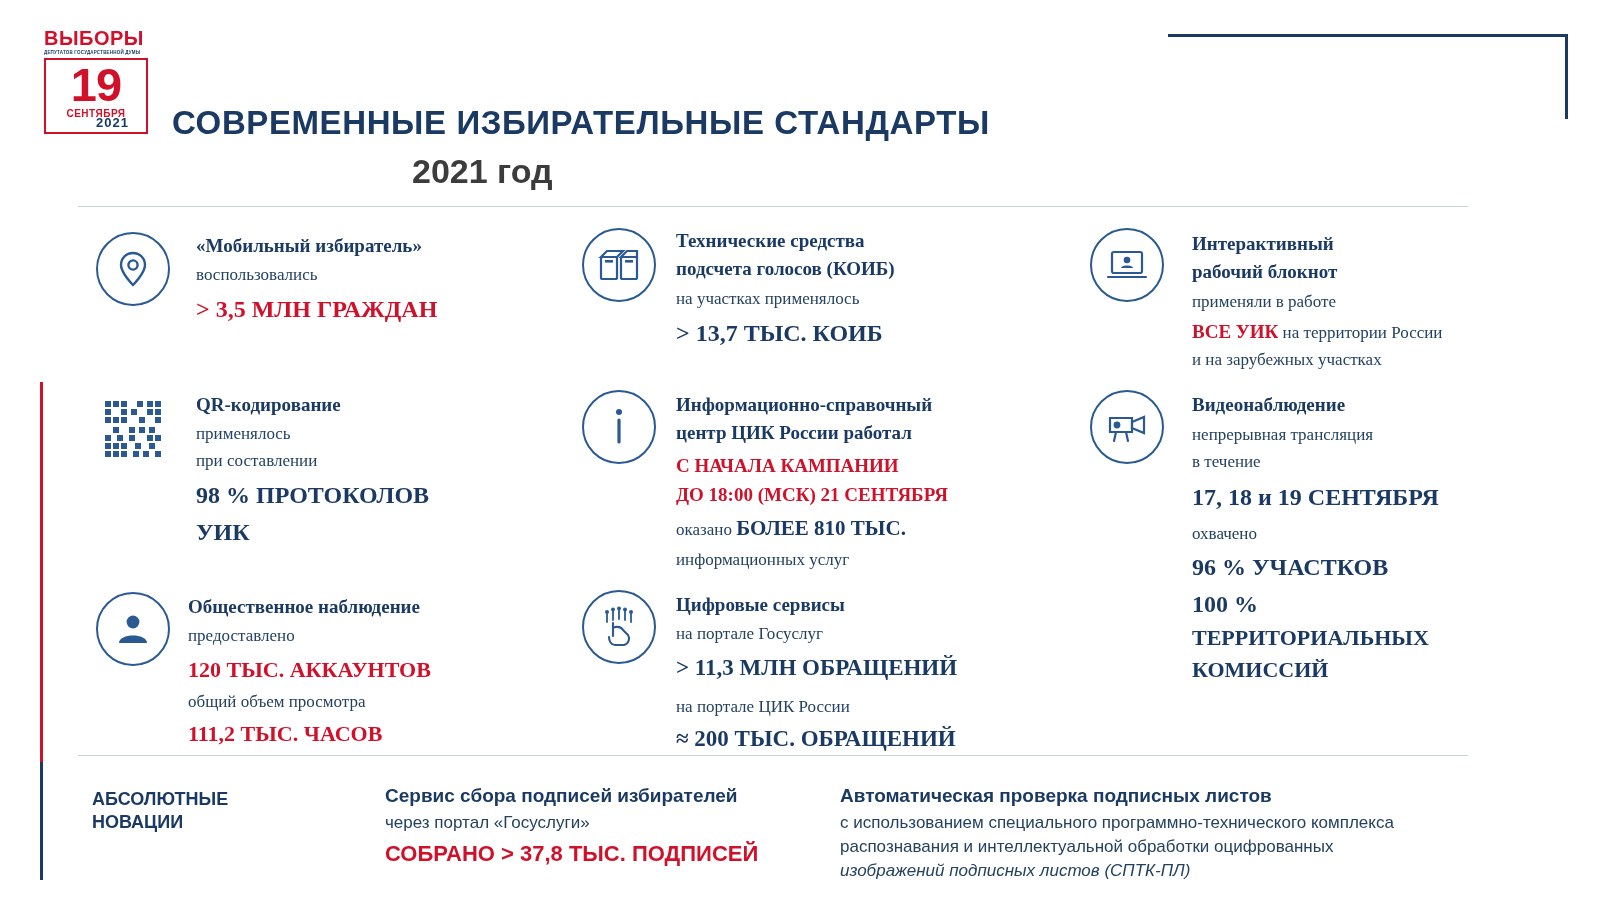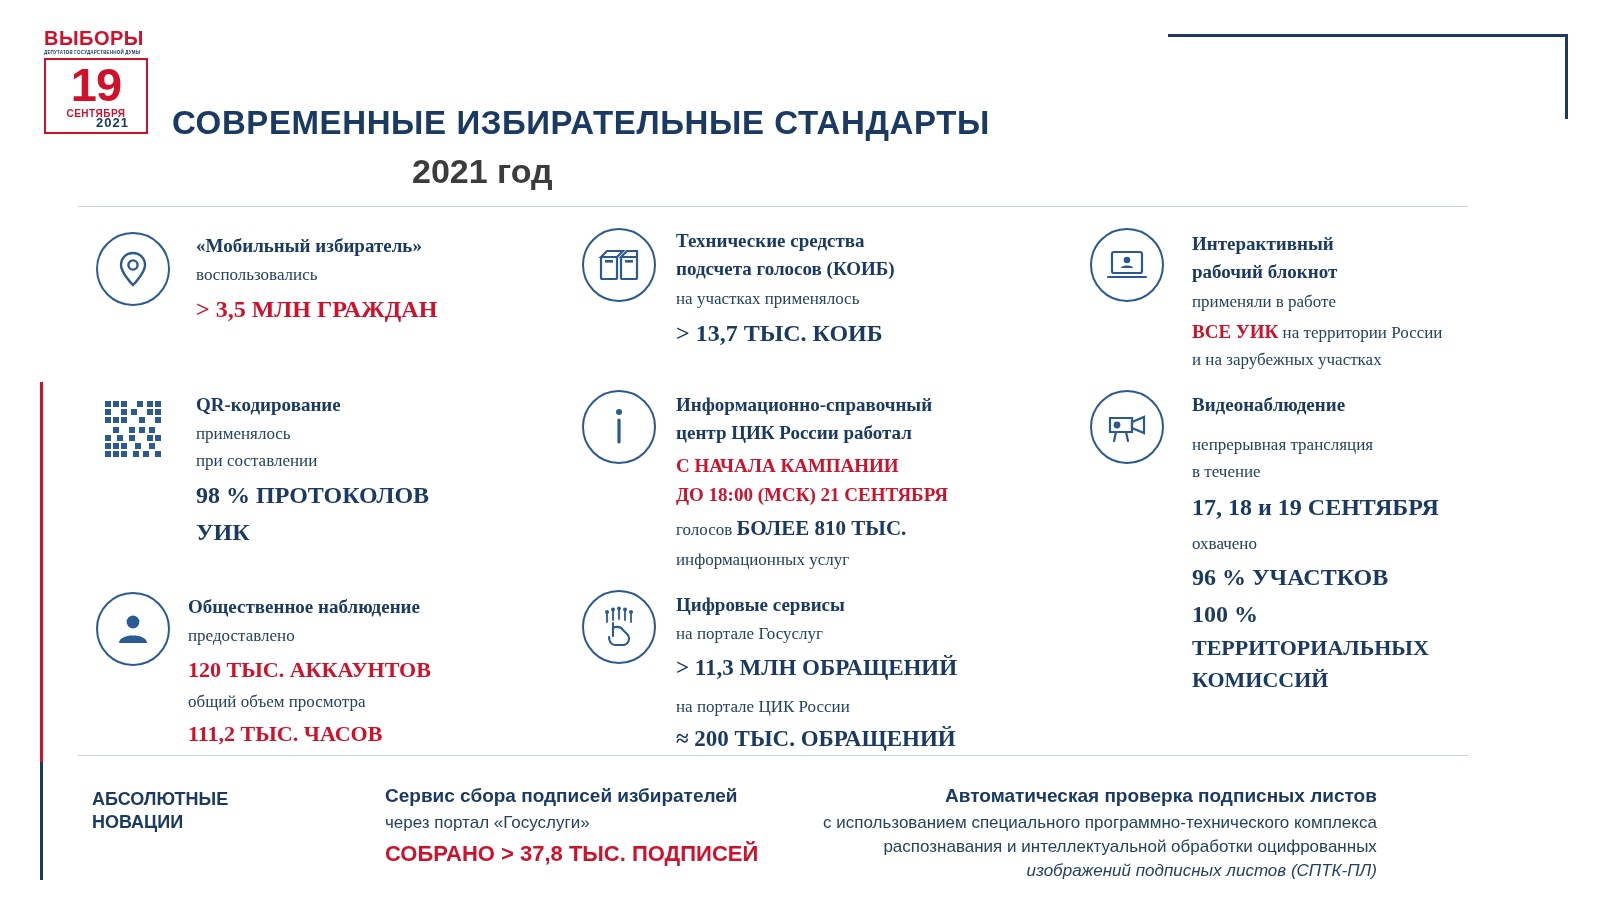--- a/index.html
+++ b/index.html
@@ -173,21 +173,21 @@
   
   .abs-nov {
     position: absolute;
     left: 92px; top: 788px;
     font-size: 18px;
     font-weight: bold;
     color: #1b3a63;
     line-height: 1.3;
   }
   .bottom-mid { position: absolute; left: 385px; top: 785px; }
-  .bottom-right { position: absolute; left: 823px; top: 785px; text-align: right; }
+  .bottom-right { position: absolute; left: 840px; top: 785px; }
 </style>
 </head>
 <body>
 
 <div class="page">
 
   <div class="top-right-line"></div>
   <div class="right-vert-line"></div>
   <div class="left-red-line"></div>
   <div class="left-blue-line"></div>
@@ -317,38 +317,38 @@
       <svg width="22" height="44" viewBox="0 0 22 44">
         <circle cx="11" cy="7" r="3" fill="#2a5a91"></circle>
         <path d="M11 15 V37" stroke="#2a5a91" stroke-width="3.2" stroke-linecap="round"></path>
       </svg>
     </div>
     <div class="txt" style="left:676px; top:392px;">
       <span class="line b t19">Информационно-справочный</span>
       <span class="line b t19" style="margin-top:3px;">центр ЦИК России работал</span>
       <span class="line red t19" style="margin-top:8px;">С НАЧАЛА КАМПАНИИ</span>
       <span class="line red t19" style="margin-top:4px;">ДО 18:00 (МСК) 21 СЕНТЯБРЯ</span>
-      <span class="line t21" style="margin-top:8px;"><span style="font-size:17px;font-weight:normal;color:#24425f;">голосов </span><span style="color:#1b3a63;font-weight:bold;">БОЛЕЕ 810 ТЫС.</span></span>
+      <span class="line t21" style="margin-top:8px;"><span style="font-size:17px;font-weight:normal;color:#24425f;">оказано </span><span style="color:#1b3a63;font-weight:bold;">БОЛЕЕ 810 ТЫС.</span></span>
       <span class="line n t17" style="margin-top:6px;">информационных услуг</span>
     </div>
   </div>
 
   <div class="item">
     <div class="icon-circle" style="left:1090px; top:390px;">
       <svg width="46" height="34" viewBox="0 0 46 34">
         <path d="M6 8 H28 L28 22 H6 Z" fill="none" stroke="#2a5a91" stroke-width="2.2"></path>
         <circle cx="13" cy="15" r="3.4" fill="#2a5a91"></circle>
         <path d="M28 12 L40 7 L40 23 L28 18 Z" fill="none" stroke="#2a5a91" stroke-width="2.2"></path>
         <path d="M12 22 L10 31" stroke="#2a5a91" stroke-width="2.2" stroke-linecap="round"></path>
         <path d="M22 22 L24 31" stroke="#2a5a91" stroke-width="2.2" stroke-linecap="round"></path>
       </svg>
     </div>
     <div class="txt" style="left:1192px; top:392px;">
       <span class="line b t19">Видеонаблюдение</span>
-      <span class="line n t17" style="margin-top:17px;">непрерывная трансляция</span>
+      <span class="line n t17" style="margin-top:7px;">непрерывная трансляция</span>
       <span class="line n t17" style="margin-top:4px;">в течение</span>
       <span class="line blue-big t24" style="margin-top:9px;">17, 18 и 19 СЕНТЯБРЯ</span>
       <span class="line n t17" style="margin-top:9px;">охвачено</span>
       <span class="line blue-big t24" style="margin-top:7px;">96 % УЧАСТКОВ</span>
       <span class="line blue-big t24" style="margin-top:5px;">100 %</span>
       <span class="line blue-big t22" style="margin-top:3px;">ТЕРРИТОРИАЛЬНЫХ</span>
       <span class="line blue-big t22" style="margin-top:3px;">КОМИССИЙ</span>
     </div>
   </div>
 

